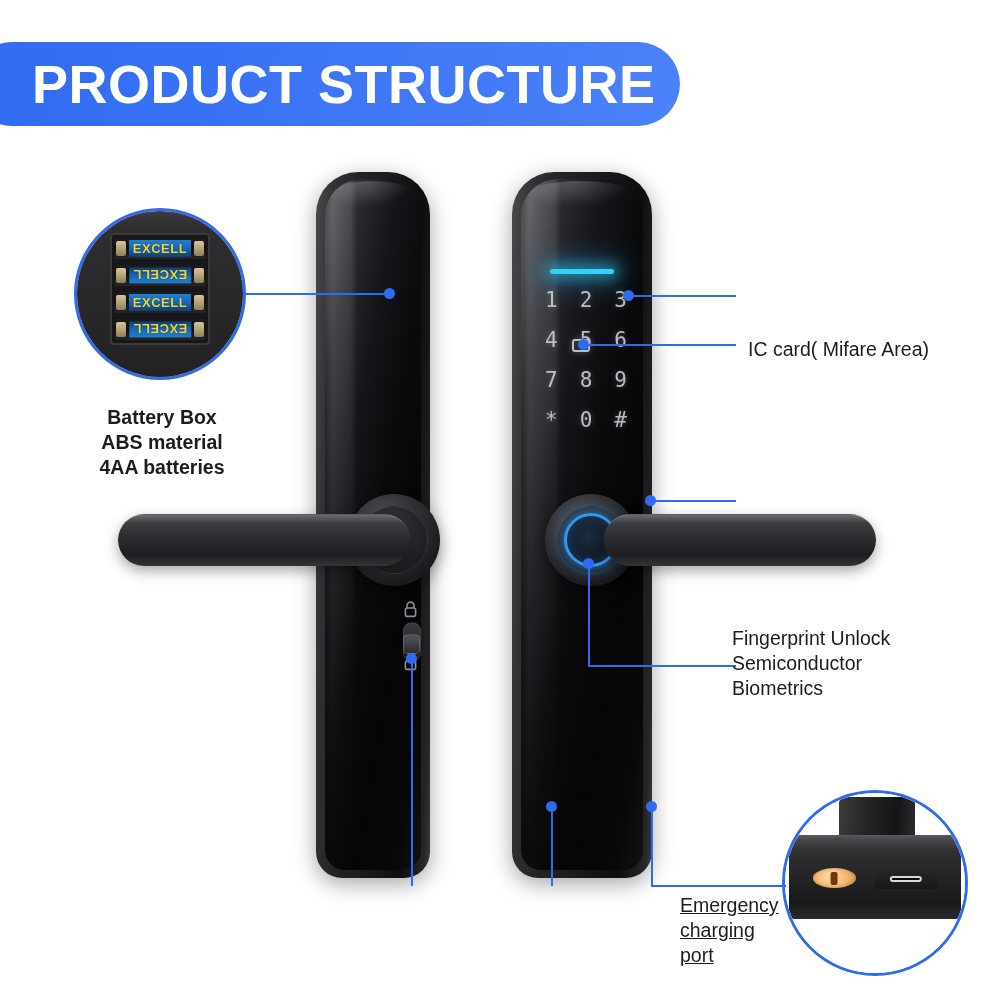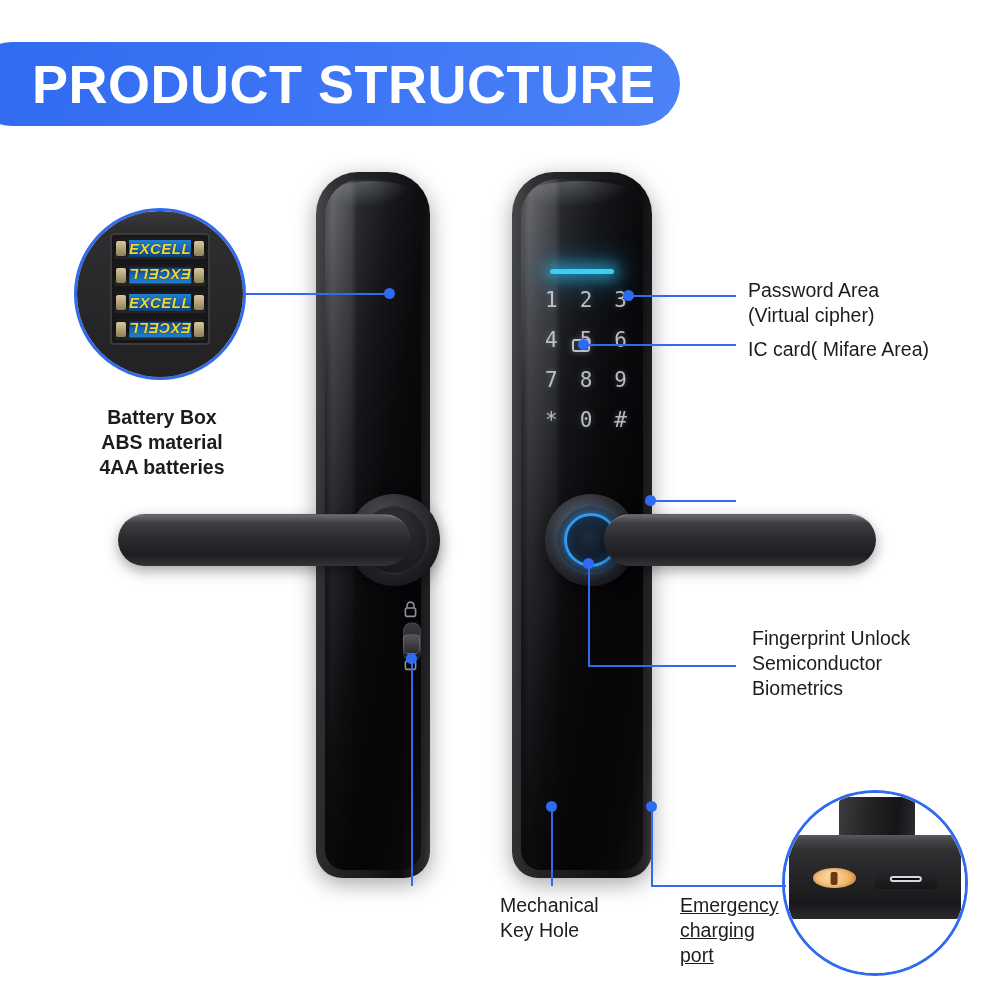--- a/index.html
+++ b/index.html
@@ -152,21 +152,21 @@
     background: linear-gradient(180deg,#1d1d20 0%,#0f0f11 45%,#26262a 100%);
     display: flex; align-items: center;
   }
   .batt-label {
     position: absolute; left: 16%; right: 16%; top: 12%; bottom: 12%;
     background: linear-gradient(180deg,#1f7fd0 0%,#1565b5 55%,#103f70 100%);
     display: flex; align-items: center; justify-content: center;
     overflow: hidden;
   }
   .batt-brand {
-    color: #f2d53a; font-size: 15px; font-weight: bold; font-style: italic;
+    color: #f2d53a; font-size: 13px; font-weight: bold; 
     font-family: "Liberation Sans", sans-serif;
     letter-spacing: 0.5px;
     text-shadow: 0 0 1px rgba(0,0,0,0.8);
   }
   .battery.flip .batt-label { transform: rotate(180deg); }
   .batt-cap {
     position: absolute; width: 11%; height: 70%;
     background: linear-gradient(180deg,#d8c79a,#8f7f55);
     border-radius: 2px;
   }
@@ -370,31 +370,27 @@
   <div class="dot" style="left:546px; top:801px;"></div>
 
   <div class="line v" style="left:651px; top:806px; height:80px;"></div>
   <div class="line h" style="left:651px; top:885px; width:135px;"></div>
   <div class="dot" style="left:646px; top:801px;"></div>
 
   <div class="label center" style="left:60px; top:405px; width:204px;font-weight:bold;">Battery Box
 ABS material
 4AA batteries</div>
 
-  <div class="label" style="left:748px; top:278px; width:250px;">Password Area
-(Virtual cipher)</div>
 
   <div class="label" style="left:748px; top:337px; width:250px;">IC card( Mifare Area)</div>
 
 
-  <div class="label" style="left:752px; top:626px; width:240px;">Fingerprint Unlock
+  <div class="label" style="left:732px; top:626px; width:240px;">Fingerprint Unlock
 Semiconductor
 Biometrics</div>
 
 
-  <div class="label" style="left:500px; top:893px; width:160px;">Mechanical
-Key Hole</div>
 
   <div class="label" style="left:680px; top:893px; width:150px;text-decoration:underline;">Emergency
 charging
 port</div>
 
 </div>
 
 </body></html>

